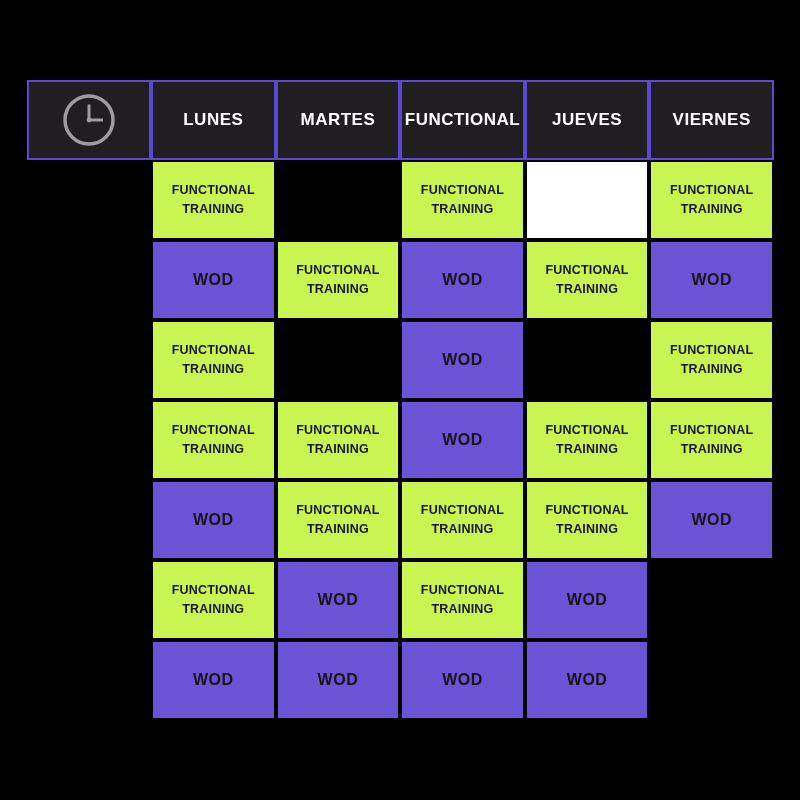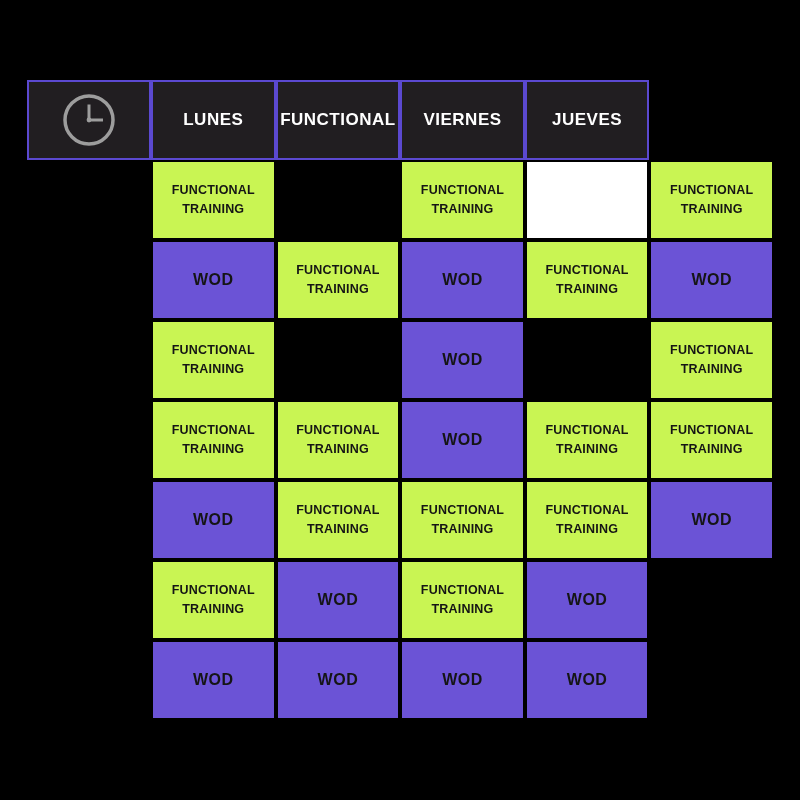--- a/index.html
+++ b/index.html
@@ -79,23 +79,24 @@
   <div class="header-row">
     <div class="hcell">
       <svg class="clock-svg" width="56" height="56" viewBox="0 0 56 56" aria-hidden="true">
         <circle cx="28" cy="28" r="24" fill="none" stroke="#9d9d9d" stroke-width="3.5"></circle>
         <line x1="28" y1="28" x2="28" y2="12.5" stroke="#9d9d9d" stroke-width="3"></line>
         <line x1="28" y1="28" x2="42" y2="28" stroke="#9d9d9d" stroke-width="3"></line>
         <circle cx="28" cy="28" r="2.4" fill="#9d9d9d"></circle>
       </svg>
     </div>
     <div class="hcell">LUNES</div>
+    <div class="hcell">MARTES</div>
     <div class="hcell">FUNCTIONAL</div>
+    <div class="hcell">JUEVES</div>
     <div class="hcell">VIERNES</div>
-    <div class="hcell">JUEVES</div>
   </div>
   <div class="body" id="body-grid">
       <div class="cell empty"></div>
       <div class="cell functional">FUNCTIONAL TRAINING</div>
       <div class="cell empty"></div>
       <div class="cell functional">FUNCTIONAL TRAINING</div>
       <div class="cell blank"></div>
       <div class="cell functional">FUNCTIONAL TRAINING</div>
       <div class="cell empty"></div>
       <div class="cell wod">WOD</div>

